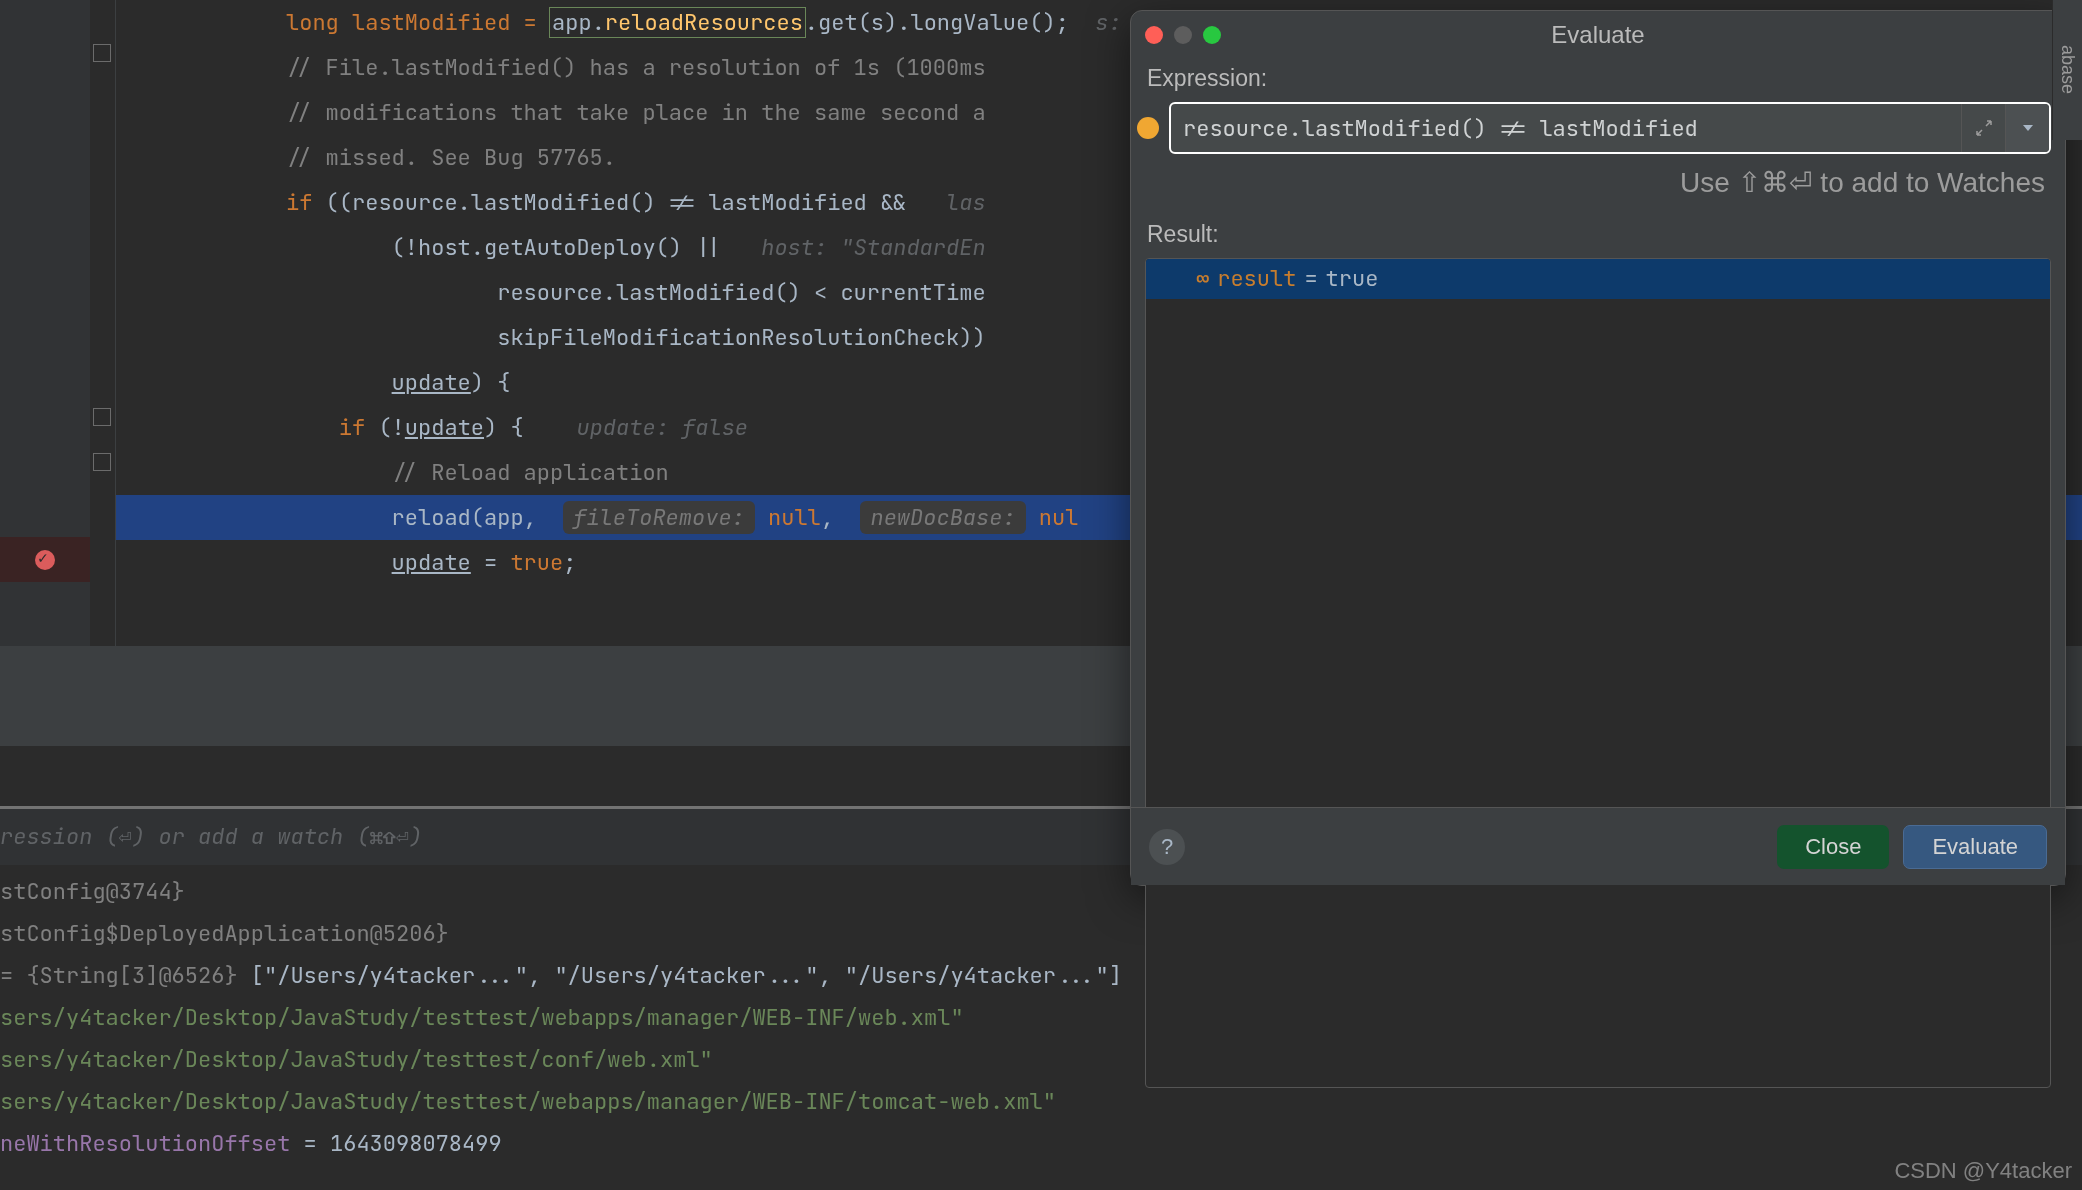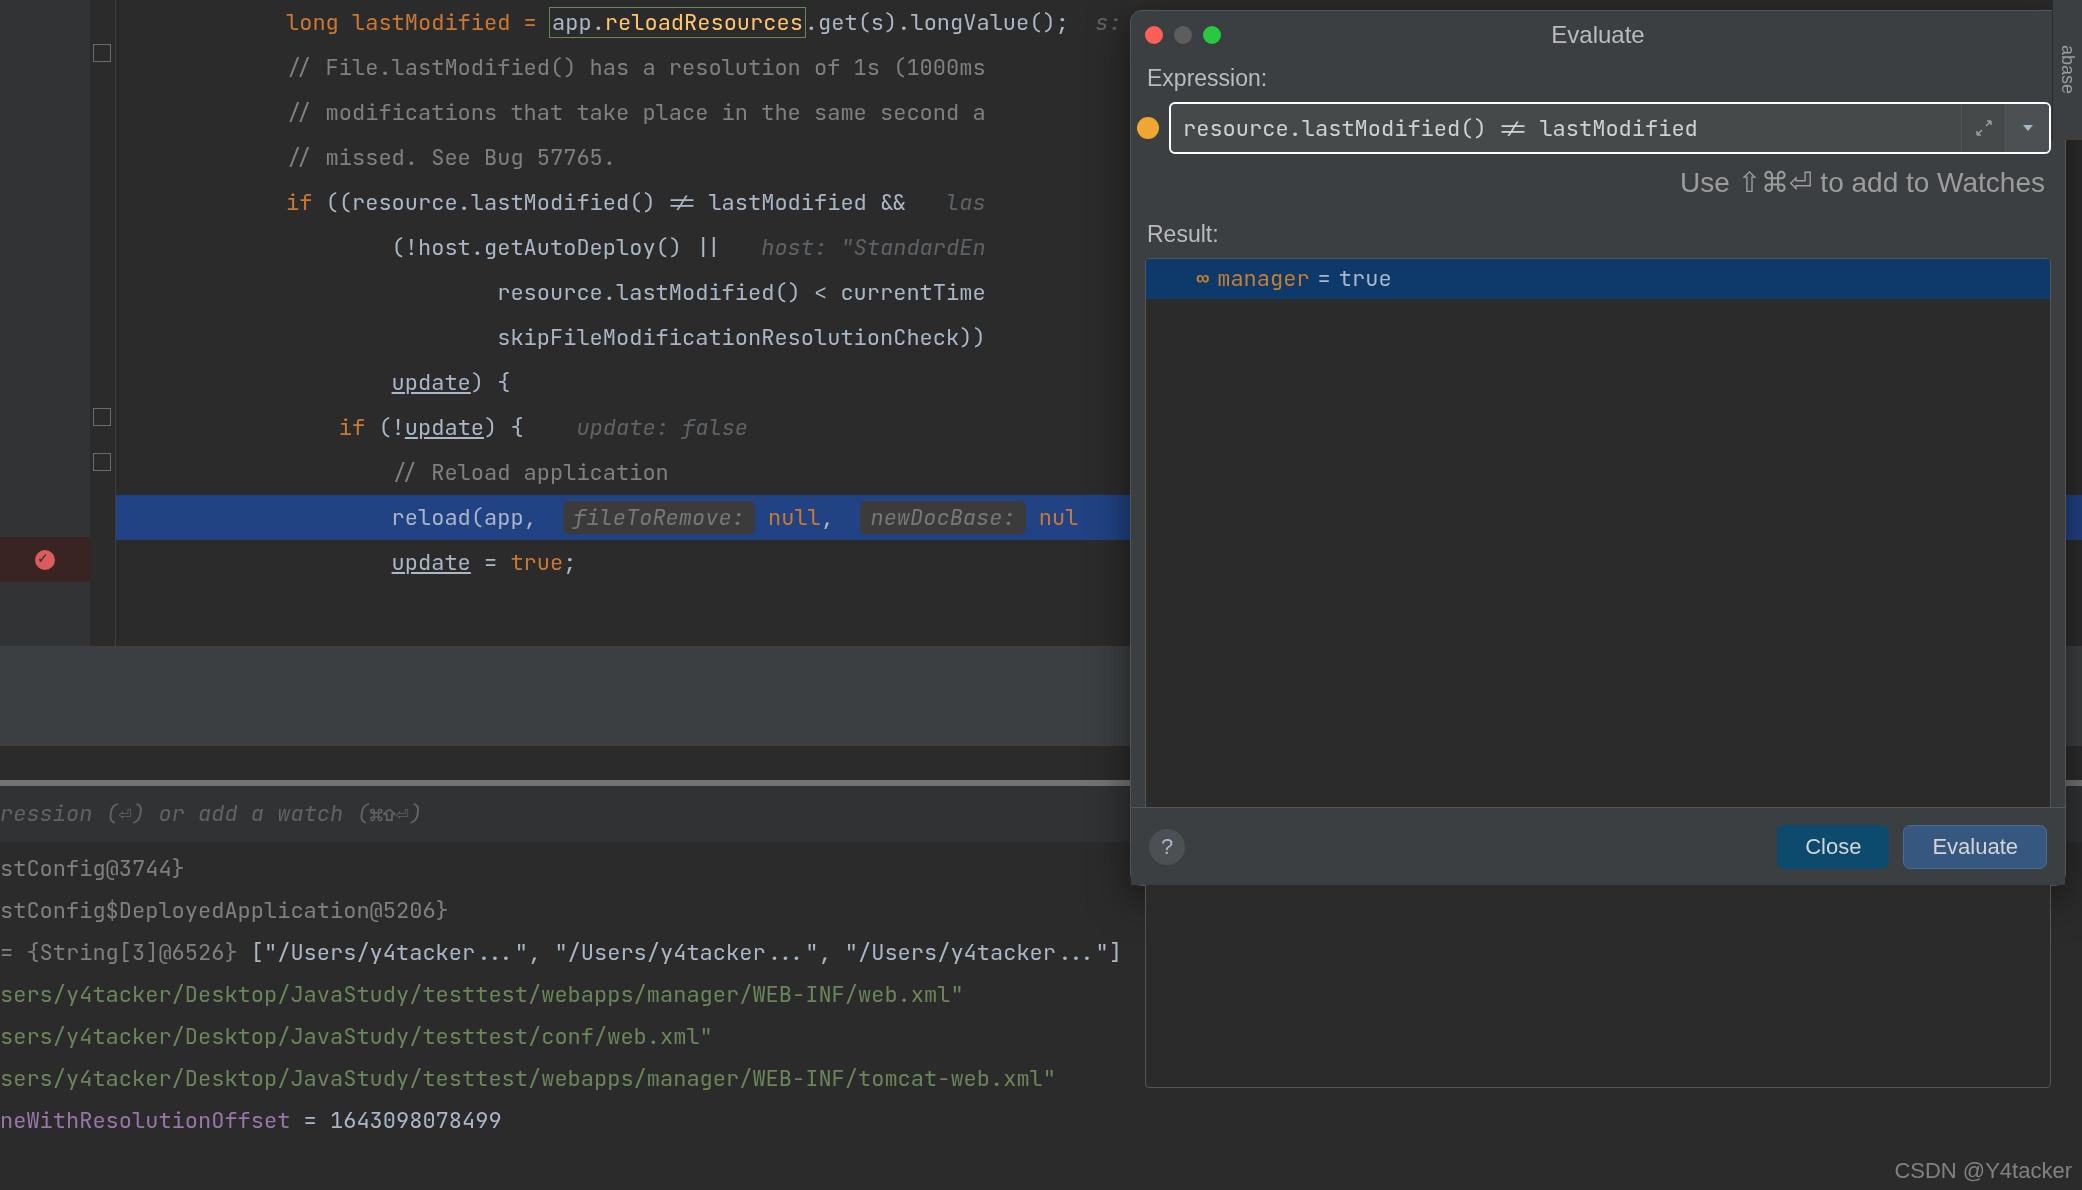--- a/index.html
+++ b/index.html
@@ -18,21 +18,21 @@
 .code-line.hl { background:#214283; }
 .kw { color:#cc7832; }
 .comment { color:#808080; }
 .inlay { background:#3b3b3b; color:#787878; border-radius:6px; padding:2px 10px; font-style:italic; }
 .inlay-val { color:#cc7832; }
 .hint { color:#606366; font-style:italic; }
 .boxed { outline:1px solid #6a8759; padding:0 2px; }
 
 .mid-strip { position:absolute; left:0; top:646px; width:2082px; height:100px; background:#3c3f41; }
 
-.bottom-panel { position:absolute; left:0; top:780px; width:2082px; height:384px; background:#2b2b2b; border-top:6px solid #737373; }
+.bottom-panel { position:absolute; left:0; top:806px; width:2082px; height:384px; background:#2b2b2b; border-top:3px solid #737373; }
 .watch-prompt { height:56px; line-height:56px; padding-left:0; color:#606366; font-style:italic; background:#303234; }
 .vars { padding:6px 0 0 0; }
 .var-row { height:42px; line-height:42px; padding-left:0; white-space:pre; overflow:hidden; }
 .var-name { color:#9876aa; }
 .var-eq { color:#a9b7c6; }
 .var-val { color:#a9b7c6; }
 .var-str { color:#6a8759; }
 .var-obj { color:#808080; }
 
 .eval-dialog { position:absolute; left:1130px; top:10px; width:936px; height:876px; background:#3c3f41; border:1px solid #555; border-radius:12px; box-shadow:0 12px 40px rgba(0,0,0,.5); }
@@ -51,21 +51,21 @@
 .expr-drop { width:44px; display:flex; align-items:center; justify-content:center; color:#a9b7c6; border-left:1px solid #555; background:#4c5052; border-top-right-radius:4px; border-bottom-right-radius:4px; }
 .hint-row { text-align:right; color:#9c9c9c; font-family:-apple-system,Helvetica,Arial,sans-serif; font-size:28px; margin:12px 6px 22px 0; }
 .result-box { background:#2b2b2b; border:1px solid #555; border-radius:4px; height:830px; overflow:auto; }
 .result-row { height:40px; line-height:40px; background:#0d3a6b; padding-left:50px; color:#a9b7c6; display:flex; align-items:center; gap:8px; }
 .res-ico { color:#c77d2e; font-weight:bold; }
 .res-name { color:#c77d2e; }
 .eval-footer { position:absolute; bottom:0; left:0; right:0; height:78px; display:flex; align-items:center; padding:0 18px; gap:14px; border-top:1px solid #555; background:#3c3f41; }
 .help-btn { width:36px; height:36px; border-radius:50%; background:#4c5052; color:#a9b7c6; display:flex; align-items:center; justify-content:center; font-family:-apple-system,sans-serif; font-size:22px; }
 .spacer { flex:1; }
 .btn { height:44px; padding:0 28px; border-radius:7px; font-family:-apple-system,Helvetica,Arial,sans-serif; font-size:22px; display:flex; align-items:center; justify-content:center; cursor:pointer; }
-.btn.secondary { background:#0c4a6e; color:#d4d4d4; }
+.btn.secondary { background:#14532d; color:#d4d4d4; }
 .btn.primary { background:#365880; color:#d4d4d4; border:1px solid #4a6b94; }
 
 .side-tab { position:absolute; right:0; top:0; width:30px; height:140px; background:#3c3f41; color:#9c9c9c; writing-mode:vertical-rl; text-orientation:mixed; text-align:center; font-family:-apple-system,sans-serif; font-size:18px; display:flex; align-items:center; justify-content:center; border-left:1px solid #2b2b2b; }
 .watermark { position:absolute; right:10px; bottom:6px; color:#b0b0b0; font-family:-apple-system,Helvetica,sans-serif; font-size:22px; opacity:.65; }
 </style>
 </head>
 <body>
 
 <div class="editor">
   <div class="gutter">
@@ -136,21 +136,21 @@
               <path d="M2 4 L7 10 L12 4" fill="#a9b7c6"></path>
             </svg>
         </div>
       </div>
     </div>
     <div class="hint-row">Use ⇧⌘⏎ to add to Watches</div>
     <div class="eval-label">Result:</div>
     <div class="result-box">
       <div class="result-row">
         <span class="res-ico">∞</span>
-        <span class="res-name">manager</span>
+        <span class="res-name">result</span>
           <span> = </span>
           <span>true</span>
       </div>
     </div>
   </div>
   <div class="eval-footer">
     <div class="help-btn">?</div>
     <div class="spacer"></div>
     <div class="btn secondary">Close</div>
     <div class="btn primary">Evaluate</div>

